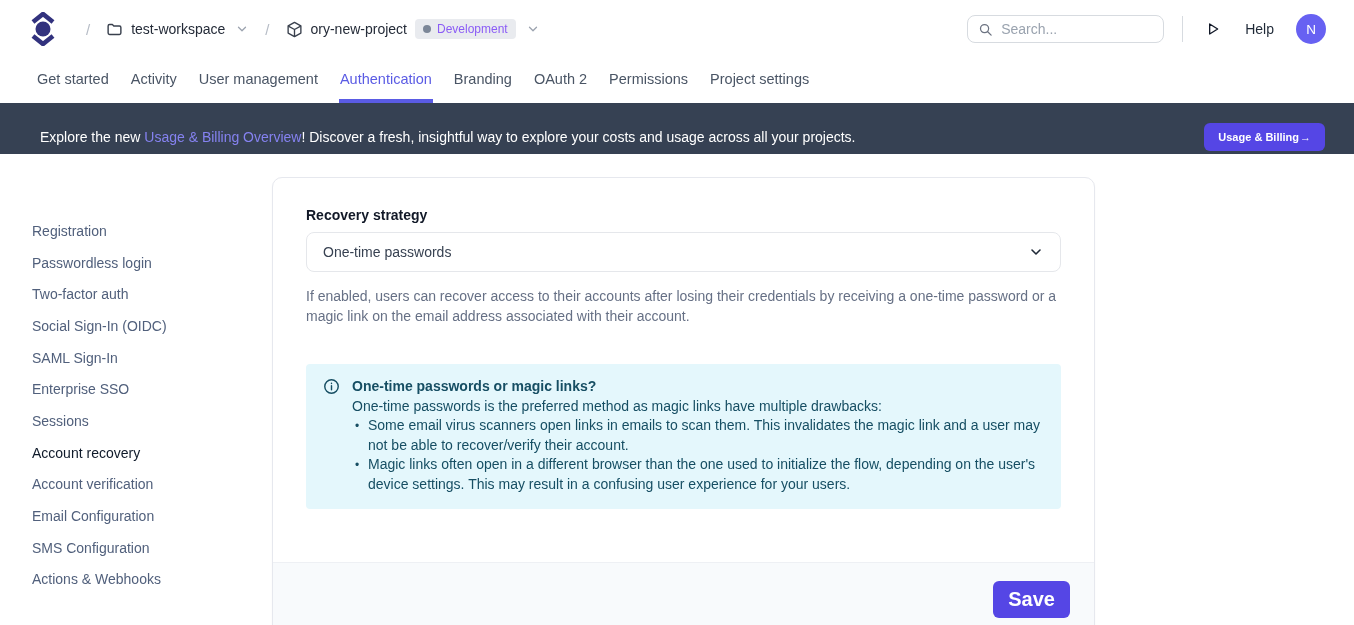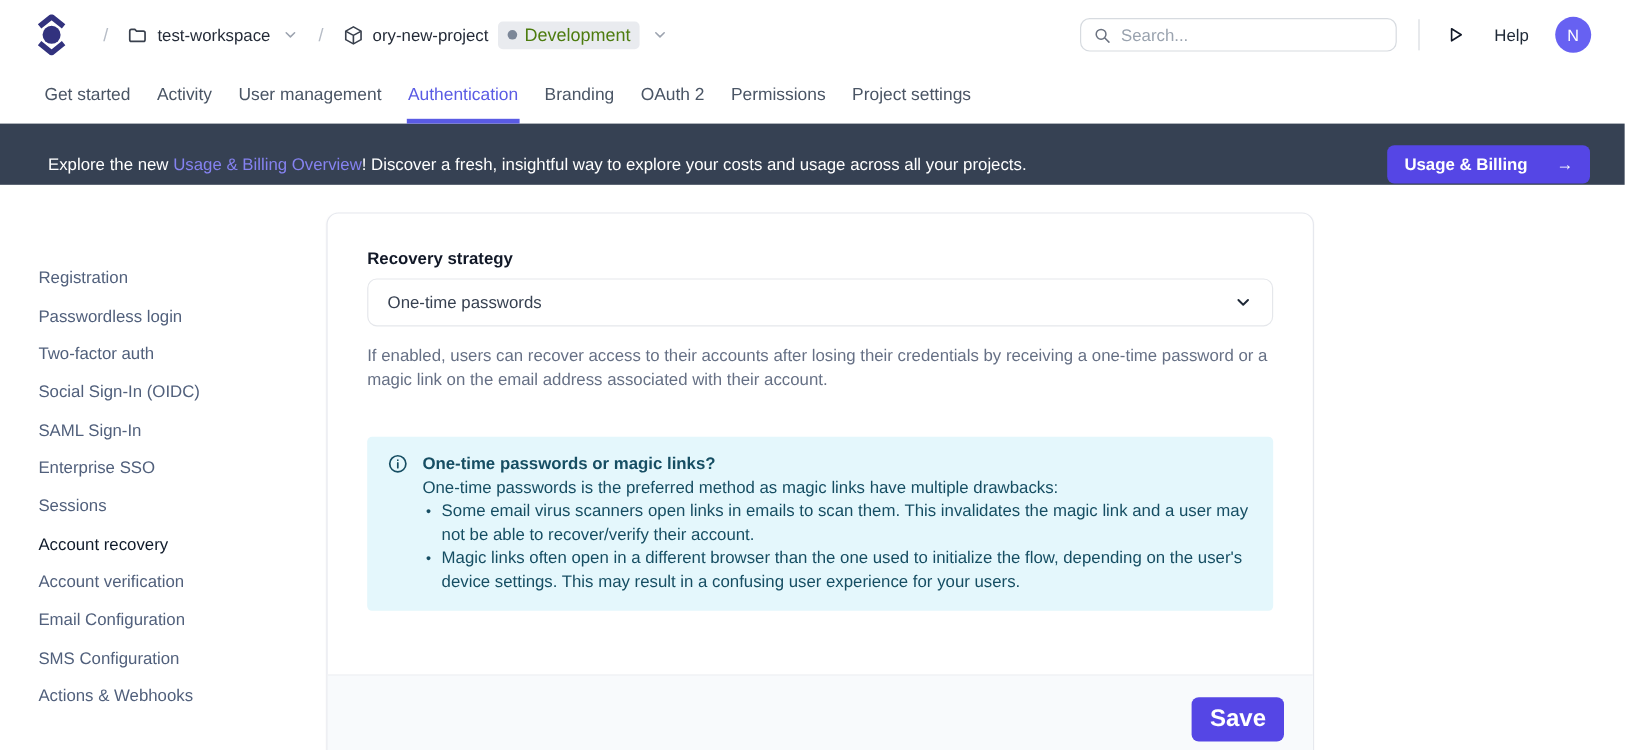--- a/index.html
+++ b/index.html
@@ -14,42 +14,42 @@
   }
   
   .header{height:58px;display:flex;align-items:center;padding:0 28px 0 30px;}
   .logo{width:26px;height:34px;margin-right:14px;flex:0 0 auto;}
   .crumb-sep{color:#b6bcc6;margin:0 16px;font-size:15px;}
   .crumb{display:flex;align-items:center;gap:8px;cursor:pointer;}
   .crumb-label{color:#242b38;font-weight:500;}
   .icon-gray{color:#39404d;display:flex;}
   .chev{color:#9ca3af;display:flex;margin-left:2px;}
   .badge{display:inline-flex;align-items:center;gap:6px;background:#e9ebef;border-radius:4px;
-         padding:3px 8px;font-size:15px;color:#4d7c0f;}
+         padding:3px 8px;font-size:12px;color:#8b5cf6;}
   .badge-dot{width:8px;height:8px;border-radius:50%;background:#7c8798;}
   .header-spacer{flex:1;}
-  .search{display:flex;align-items:center;gap:8px;width:264px;height:28px;border:1px solid #d7dbe0;
+  .search{display:flex;align-items:center;gap:8px;width:197px;height:28px;border:1px solid #d7dbe0;
           border-radius:8px;padding:0 10px;color:#9aa3af;}
   .search input{border:none;outline:none;flex:1;font:inherit;font-size:14px;color:#374151;min-width:0;}
   .search input::placeholder{color:#9aa3af;}
   .vdiv{width:1px;height:26px;background:#d7dbe0;margin:0 22px 0 18px;}
   .play{display:flex;margin-right:24px;cursor:pointer;}
   .help{color:#1f2937;margin-right:22px;cursor:pointer;}
   .avatar{width:30px;height:30px;border-radius:50%;background:var(--avatar-bg);color:#fff;
           display:flex;align-items:center;justify-content:center;font-size:13.5px;font-weight:500;cursor:pointer;}
   
   .tabs{height:45px;display:flex;align-items:stretch;gap:20px;padding:0 36px;}
   .tab{display:flex;align-items:center;color:#4a5565;cursor:pointer;border-bottom:4px solid transparent;
        padding:0 1px;font-size:14.5px;}
   .tab.active{color:var(--tab-active);border-bottom-color:var(--tab-active);}
   
   .banner{height:51px;background:var(--banner-bg);display:flex;align-items:center;padding:16px 29px 0 40px;color:#fff;}
   .banner a{color:var(--banner-link);text-decoration:none;cursor:pointer;}
-  .banner-btn{margin-left:auto;background:var(--accent);color:#fff;font-weight:700;font-size:14px;
-              border:none;border-radius:6px;padding:8px 14px;display:flex;align-items:flex-start;gap:24px;cursor:pointer;
+  .banner-btn{margin-left:auto;background:var(--accent);color:#fff;font-weight:700;font-size:11px;
+              border:none;border-radius:6px;padding:8px 14px;display:flex;align-items:flex-start;gap:1px;cursor:pointer;
               font-family:inherit;}
   
   .content{display:flex;height:471px;}
   .sidebar{flex:0 0 272px;padding:61px 0 0 32px;text-align:center;}
   .side-item{height:31.7px;display:flex;align-items:center;color:var(--sidebar-text);cursor:pointer;}
   .side-item.active{color:#0f1a2a;font-weight:500;}
   .card{width:823px;height:459px;margin-top:23px;background:#fff;border:1px solid #e6e8ee;border-radius:10px;
         box-shadow:0 1px 2px rgba(16,24,40,.04);display:flex;flex-direction:column;overflow:hidden;}
   .card-body{flex:1;padding:29px 33px 0 33px;}
   .field-label{font-weight:700;color:#111827;margin-bottom:9px;}

